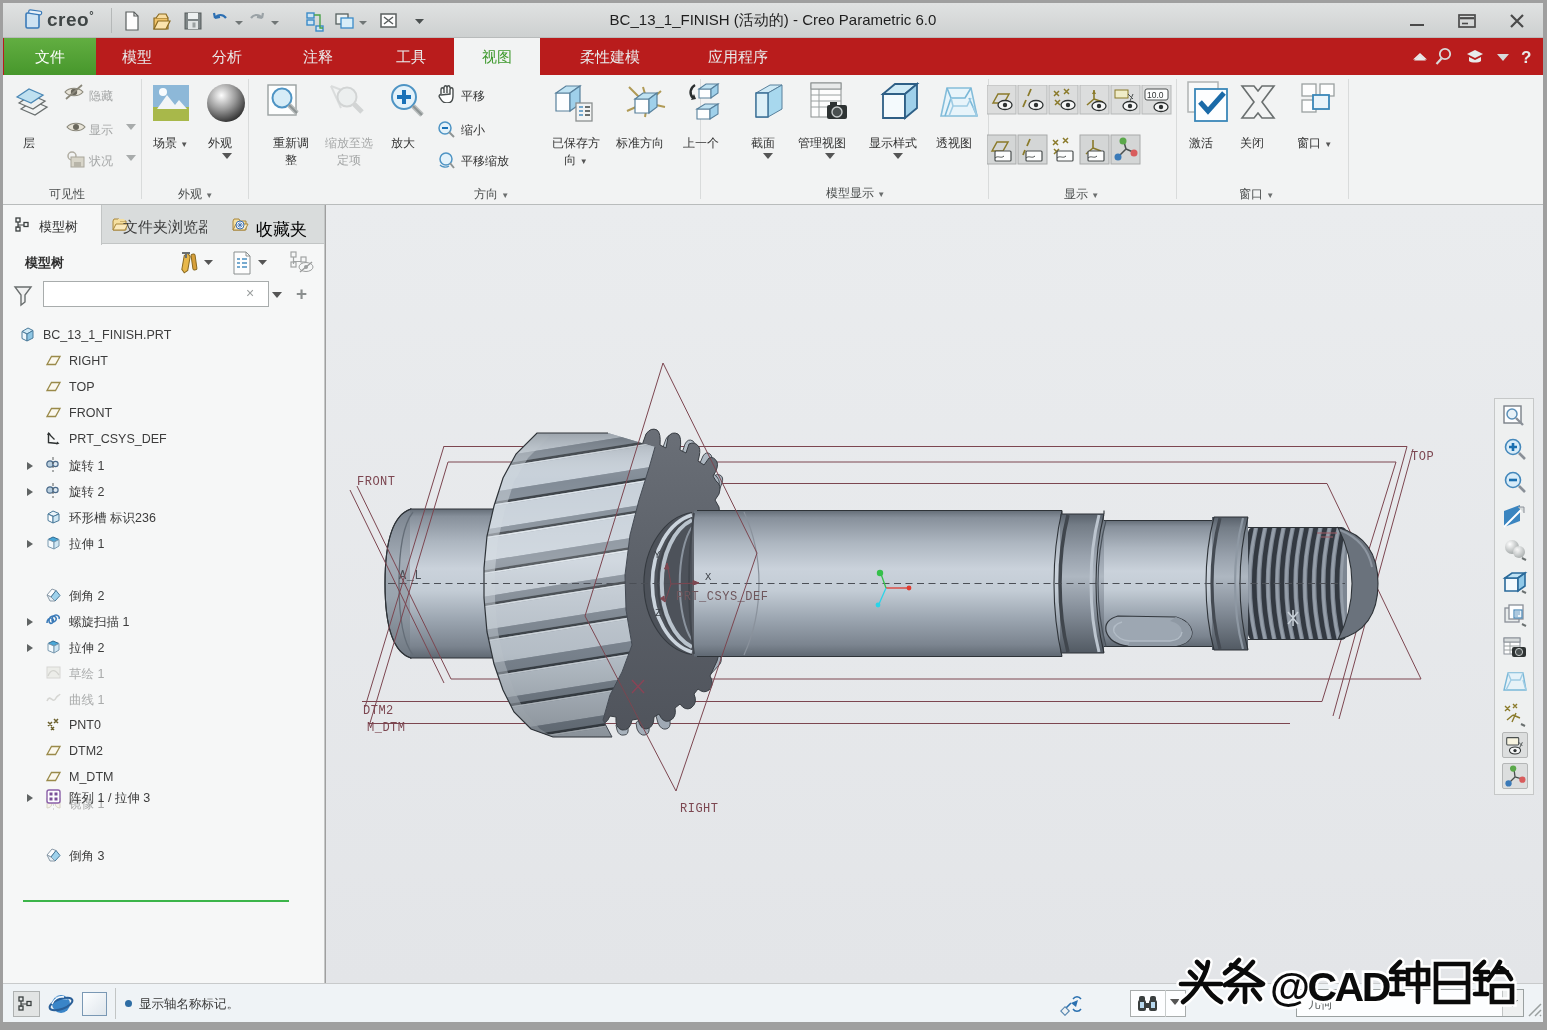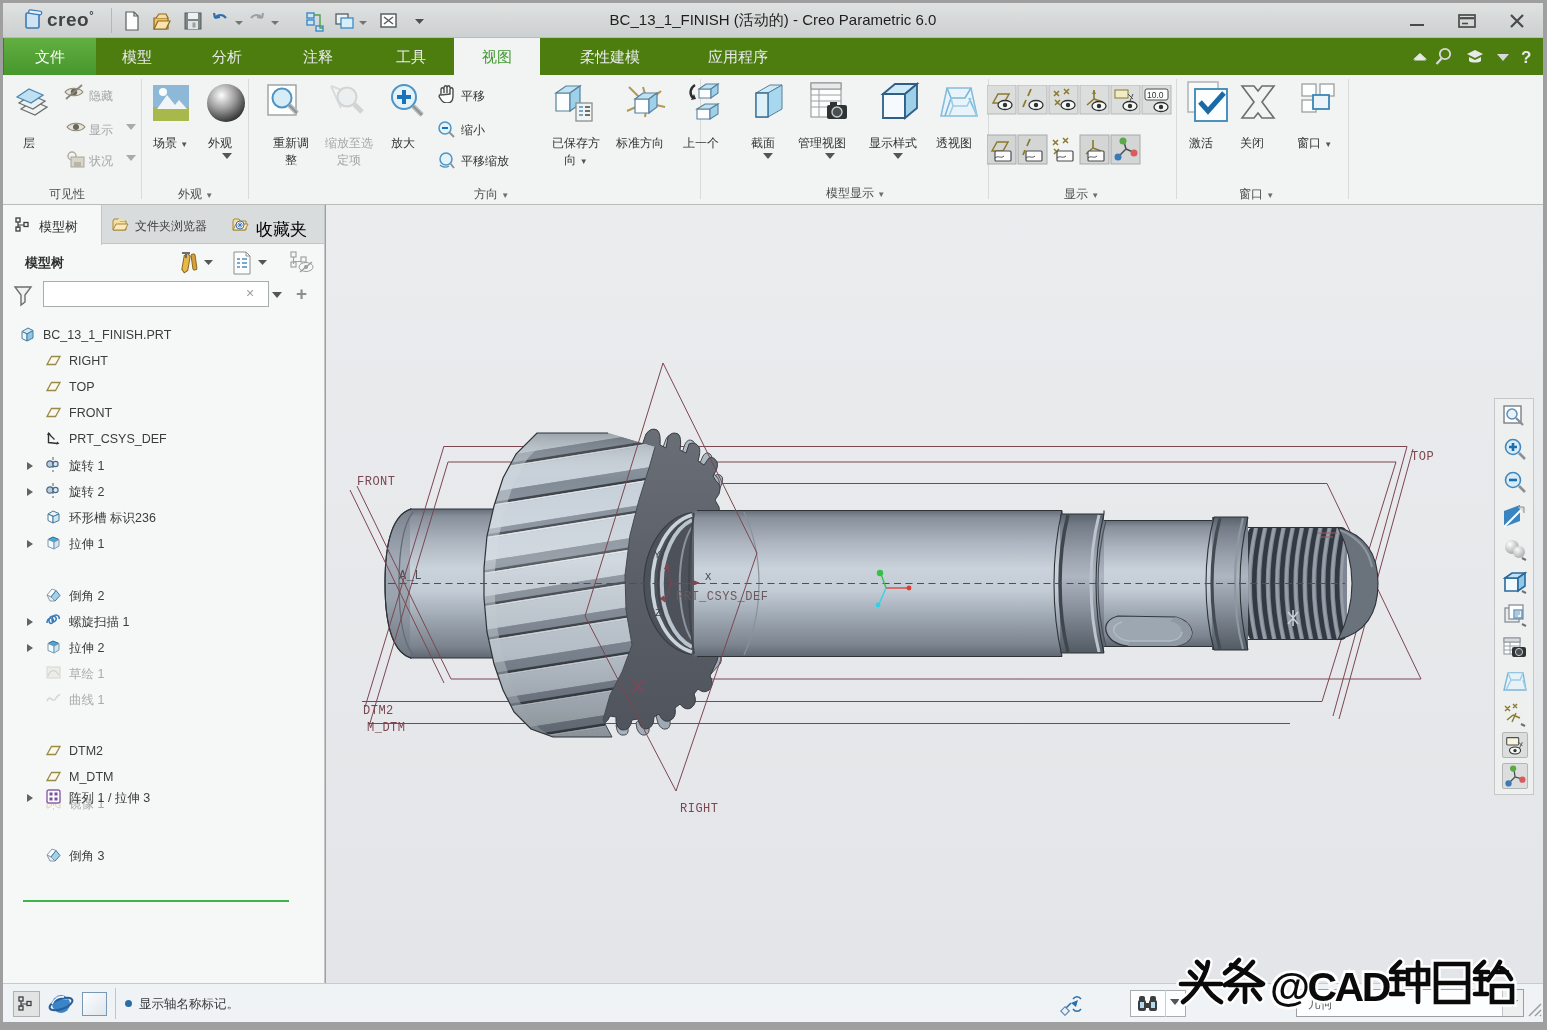--- a/index.html
+++ b/index.html
@@ -4,21 +4,21 @@
 *{margin:0;padding:0;box-sizing:border-box}
 html,body{width:1547px;height:1030px;overflow:hidden}
 body{position:relative;font-family:"Liberation Sans",sans-serif;background:#9f9f9f}
 .ab{position:absolute}
 .tx{position:absolute;white-space:nowrap}
 
 #title{left:3px;top:3px;width:1540px;height:35px;background:linear-gradient(#e0e2e2,#cdd0d0);border-bottom:1px solid #b8bbbb}
 #ttext{left:0;right:0;top:8px;text-align:center;font-size:15px;color:#1e1e1e}
 .winbtn{top:9px;width:30px;height:18px;color:#4a4a4a}
 
-#tabs{left:3px;top:38px;width:1540px;height:37px;background:#4d7c0f}
+#tabs{left:3px;top:38px;width:1540px;height:37px;background:#b91c1c}
 .tab{position:absolute;top:0;height:37px;line-height:37px;font-size:15px;color:#e9ebeb;text-align:center}
 #filebtn{left:1px;top:0;width:92px;height:37px;line-height:37px;text-align:center;font-size:15px;color:#fff;background:linear-gradient(#62ae41,#47972c)}
 #activetab{left:451px;top:0;width:86px;height:37px;line-height:37px;text-align:center;font-size:15px;color:#3f9a2e;background:#f2f3f3}
 
 #ribbon{left:3px;top:75px;width:1540px;height:130px;background:#f2f3f3;border-bottom:1px solid #b9bcbc}
 .rsep{position:absolute;top:4px;height:120px;width:1px;background:#d9dbdb}
 .rlab{position:absolute;font-size:12px;color:#4b4e4e;white-space:nowrap}
 .rlab .dn{font-size:8px;color:#6a6d6d}
 .btxt{position:absolute;font-size:12px;color:#333;text-align:center;white-space:nowrap}
 .gtxt{color:#a5a7a7}
@@ -497,21 +497,21 @@
  <div class="ptab" style="left:219px;width:103px;border-left:none"></div>
  <div class="ab" style="left:0;top:0;width:99px;height:40px;background:#f6f7f7;border-right:1px solid #c2c5c5"></div>
  <svg class="ab" style="left:12px;top:11px" width="17" height="17">
       <use href="#i-tree"></use>
     </svg>
  <div class="tx" style="left:36px;top:13px;font-size:13px;color:#2e2e2e">模型树</div>
  <svg class="ab" style="left:108px;top:11px" width="20" height="17">
       <use href="#i-fold"></use>
       <path d="M7 3h6l1 2h-7z" fill="#f5dfa0"></path>
     </svg>
- <div class="tx" style="left:132px;top:13px;font-size:12px;color:#3c3c3c;width:84px;overflow:hidden">文件夹浏览器</div>
+ <div class="tx" style="left:120px;top:13px;font-size:15px;color:#3c3c3c;width:84px;overflow:hidden">文件夹浏览器</div>
  <svg class="ab" style="left:228px;top:11px" width="20" height="17">
       <use href="#i-fold"></use>
       <circle cx="9" cy="9" r="4" fill="#fdfdfd" stroke="#3a6fb0"></circle>
       <path d="M9 6v6M6 9h6M7 7l4 4m0-4l-4 4" stroke="#3a6fb0" stroke-width=".8"></path>
     </svg>
  <div class="tx" style="left:253px;top:13px;font-size:17px;color:#000000">收藏夹</div>
  <div class="tx" style="left:22px;top:49px;font-size:13px;font-weight:bold;color:#2e2e2e">模型树</div>
  <svg class="ab" style="left:174px;top:45px" width="26" height="26" viewBox="0 0 26 26">
       <path d="M9 3l3 3v14l-3 3-3-3V6z" fill="#e8b84a" stroke="#8a6a20" transform="rotate(10 9 13)"></path>
       <path d="M5 3h8M9 3v5" stroke="#6a6f6f" stroke-width="2"></path>
@@ -633,20 +633,26 @@
       <svg style="position:absolute;left:42px;top:3px" width="17" height="17" opacity=".45">
         <use href="#i-sk"></use>
       </svg>
       <span class="tx gray" style="left:66px">草绘 1</span>
     </div>
 <div class="trow" style="top:482px">
       <svg style="position:absolute;left:42px;top:3px" width="17" height="17" opacity=".45">
         <use href="#i-crv"></use>
       </svg>
       <span class="tx gray" style="left:66px">曲线 1</span>
+    </div>
+<div class="trow" style="top:508px">
+      <svg style="position:absolute;left:42px;top:3px" width="17" height="17">
+        <use href="#i-pnt"></use>
+      </svg>
+      <span class="tx" style="left:66px">PNT0</span>
     </div>
 <div class="trow" style="top:534px">
       <svg style="position:absolute;left:42px;top:3px" width="17" height="17">
         <use href="#i-plane"></use>
       </svg>
       <span class="tx" style="left:66px">DTM2</span>
     </div>
 <div class="trow" style="top:560px">
       <svg style="position:absolute;left:42px;top:3px" width="17" height="17">
         <use href="#i-plane"></use>

